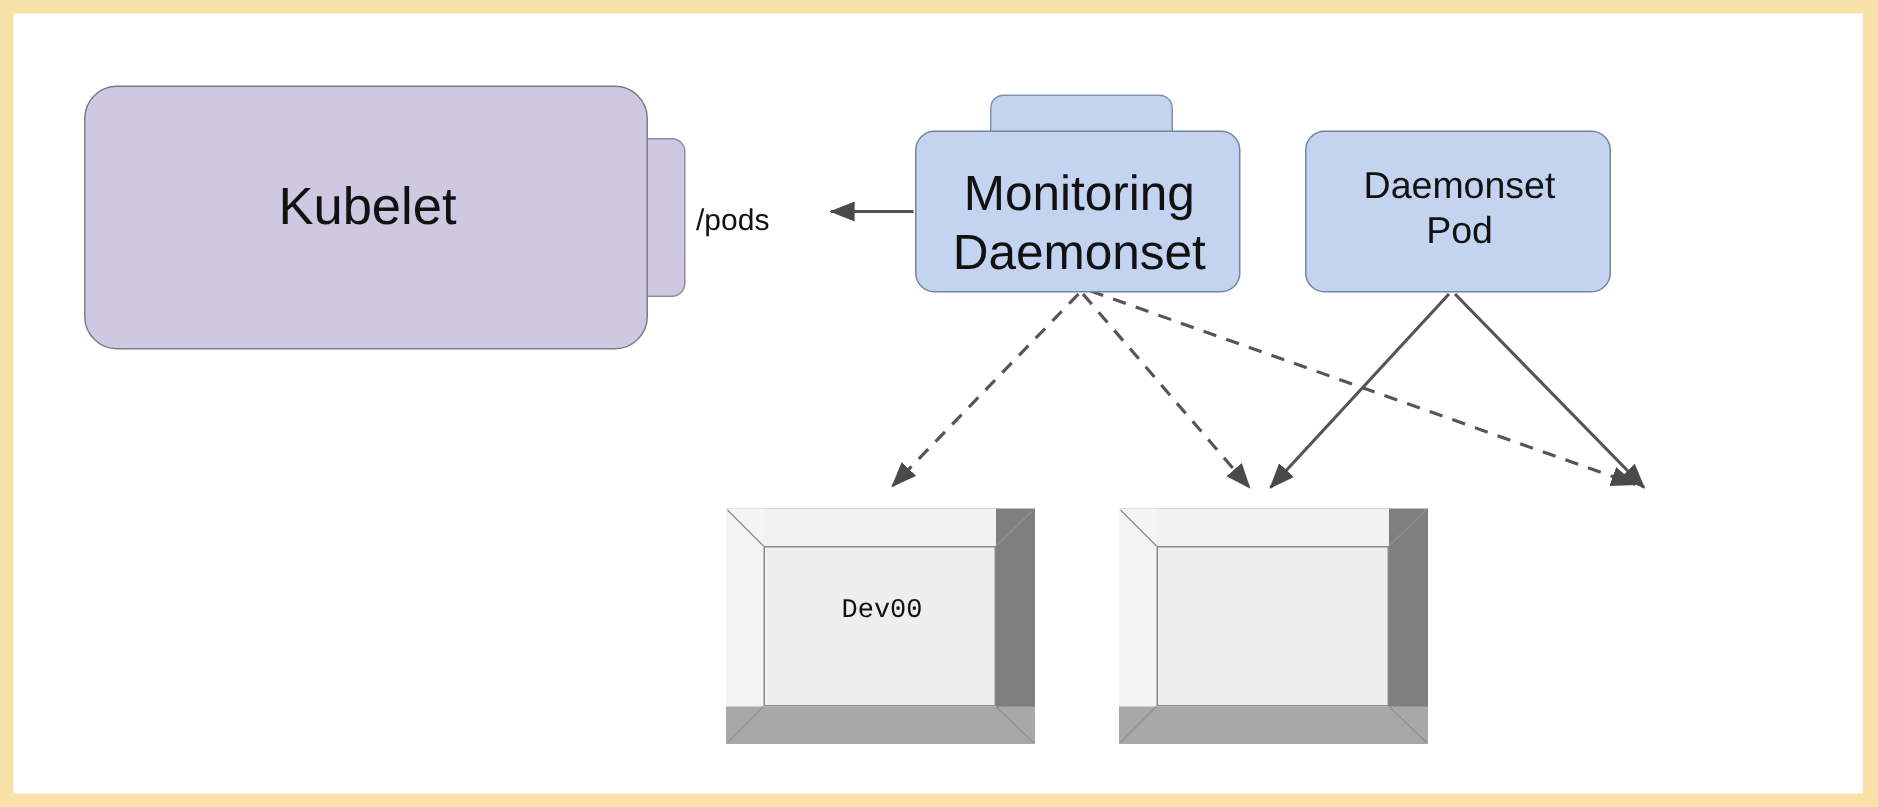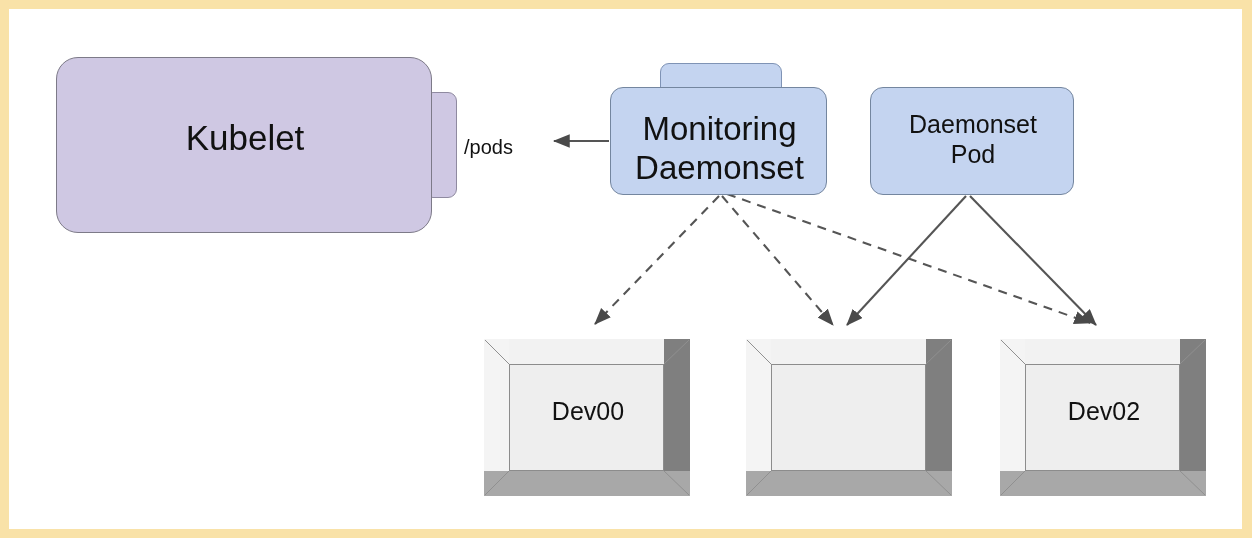--- a/index.html
+++ b/index.html
@@ -205,21 +205,22 @@
     left: 25px;
     top: 25px;
     right: 26px;
     bottom: 25px;
     background: #eeeeee;
     border: 1px solid #8c8c8c;
     box-sizing: border-box;
   }
   .device .node-label {
     top: 58px;
-    font-size: 25px;
+    font-size: 18px;
+    font-family: Liberation Mono, monospace;
   }
 
   #dev00 { left: 475px; top: 330px; }
   #dev01 { left: 737px; top: 330px; }
   #dev02 { left: 991px; top: 330px; }
 </style>
 </head>
 <body>
 
 <div id="diagram-frame">
@@ -298,30 +299,15 @@
       <div class="face-bottom"></div>
       <svg class="mitres" viewBox="0 0 206 157" preserveAspectRatio="none">
         <line x1="1" y1="1" x2="25" y2="25" stroke="#909090" stroke-width="1"></line>
         <line x1="205" y1="1" x2="180" y2="25" stroke="#909090" stroke-width="1"></line>
         <line x1="1" y1="156" x2="25" y2="132" stroke="#909090" stroke-width="1"></line>
         <line x1="205" y1="156" x2="180" y2="132" stroke="#909090" stroke-width="1"></line>
       </svg>
       <div class="inner-panel"></div>
     </div>
 
-    <div class="device" id="dev02">
-      <div class="bevel-outer"></div>
-      <div class="face-top"></div>
-      <div class="face-left"></div>
-      <div class="face-right"></div>
-      <div class="face-bottom"></div>
-      <svg class="mitres" viewBox="0 0 206 157" preserveAspectRatio="none">
-        <line x1="1" y1="1" x2="25" y2="25" stroke="#909090" stroke-width="1"></line>
-        <line x1="205" y1="1" x2="180" y2="25" stroke="#909090" stroke-width="1"></line>
-        <line x1="1" y1="156" x2="25" y2="132" stroke="#909090" stroke-width="1"></line>
-        <line x1="205" y1="156" x2="180" y2="132" stroke="#909090" stroke-width="1"></line>
-      </svg>
-      <div class="inner-panel"></div>
-      <div class="node-label">Dev02</div>
-    </div>
 
   </div>
 </div>
 
 </body></html>

